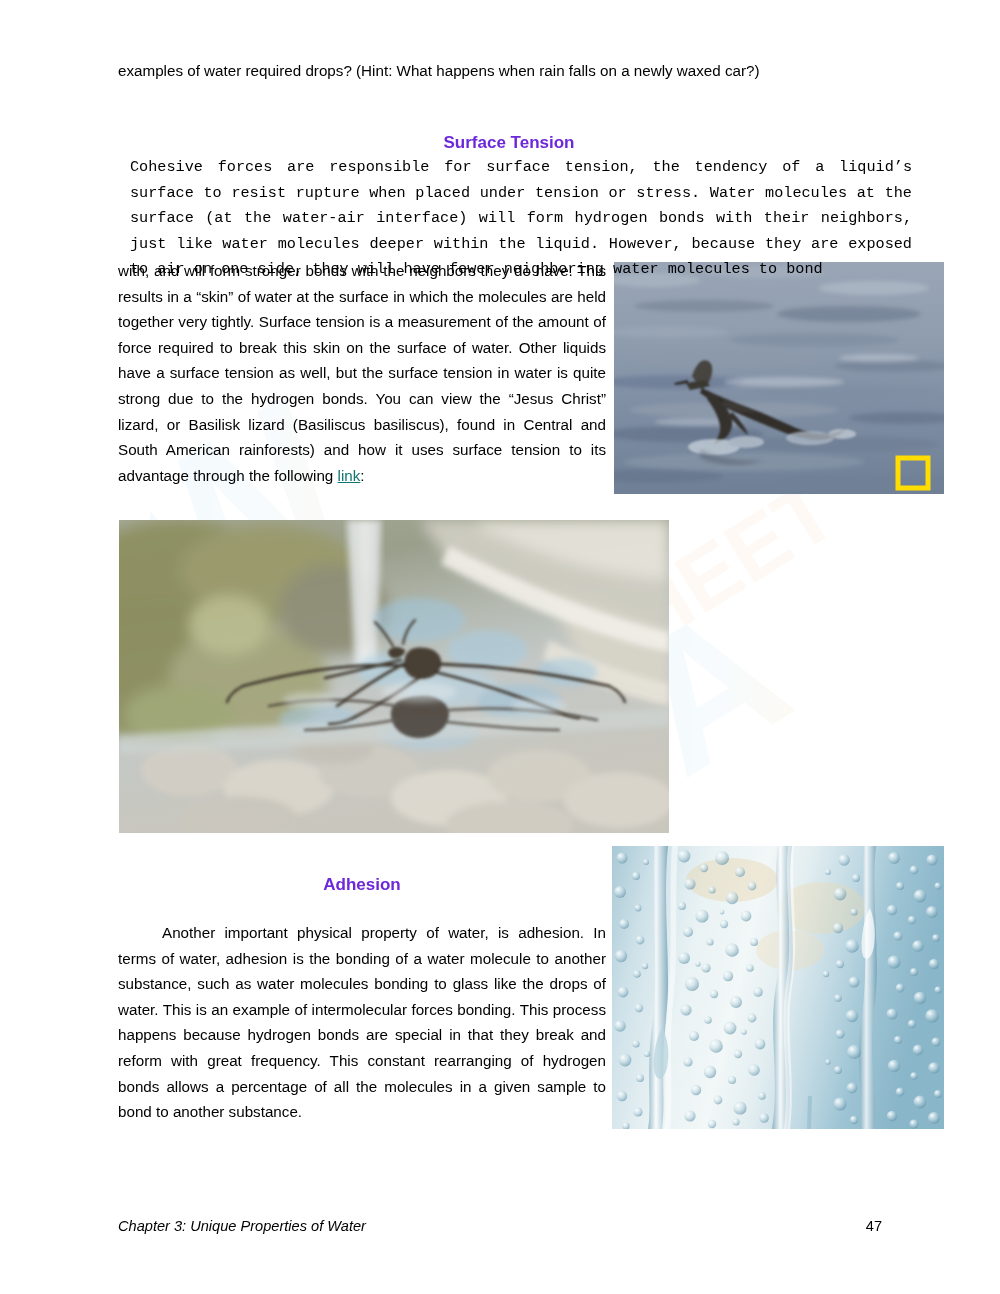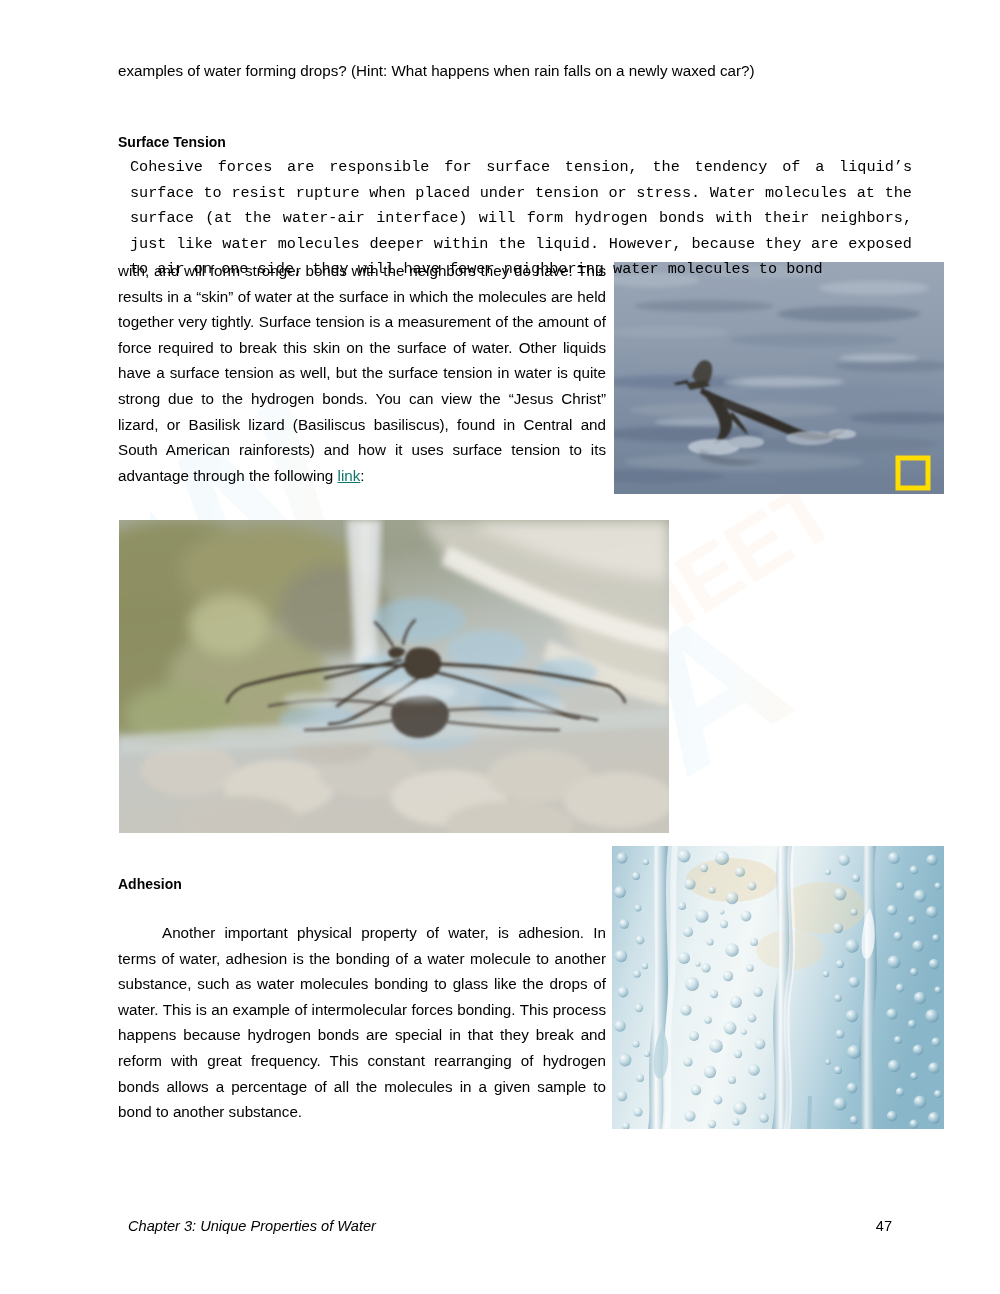--- a/index.html
+++ b/index.html
@@ -46,24 +46,25 @@
 
   .body-text {
     font-size: 15.2px;
     line-height: 25.6px;
     text-align: justify;
     color: #000;
     font-weight: 400;
   }
 
   .heading {
-    font-size: 14px;
+    font-size: 17px;
     font-weight: bold;
-    color: #000000;
+    color: #6d28d9;
     line-height: 23px;
+    text-align: center;
   }
 
   .link {
     color: #0f766e;
     text-decoration: underline;
   }
 
   
   .fig {
     position: absolute;
@@ -100,21 +101,20 @@
   .footer {
     position: absolute;
     left: 118px;
     top: 1218px;
     width: 764px;
     display: flex;
     justify-content: space-between;
     align-items: baseline;
     z-index: 3;
     font-size: 14.6px;
-    margin-left: 10px;
   }
   .footer-left { font-style: italic; }
   .footer-right { font-style: normal; }
 
   
   .block-top    { position: absolute; left: 0;   top: 58px;  width: 782px; }
   .block-st-h   { position: absolute; left: 0;   top: 131px; width: 782px; }
   .block-st-p1  { position: absolute; left: 12px;   top: 155px; width: 782px; font-family: Liberation Mono, monospace; }
   .block-st-p2  { position: absolute; left: 0;   top: 258px; width: 488px; }
   .block-ad-h   { position: absolute; left: 0;   top: 873px; width: 488px; }
@@ -508,21 +508,21 @@
         <circle cx="326" cy="248" r="4" fill="url(#drop)"></circle>
         <circle cx="280" cy="270" r="5.2" fill="url(#drop)"></circle>
         <circle cx="302" cy="278" r="4.6" fill="url(#drop)"></circle>
         <circle cx="322" cy="272" r="6" fill="url(#drop)"></circle>
       </g>
     </svg>
   </div>
 
   <div class="content">
 
-    <p class="body-text block-top">examples of water forming drops? (Hint: What happens when rain falls on a newly waxed car?)</p>
+    <p class="body-text block-top">examples of water required drops? (Hint: What happens when rain falls on a newly waxed car?)</p>
 
     <h2 class="heading block-st-h">Surface Tension</h2>
 
     <p class="body-text block-st-p1">Cohesive forces are responsible for surface tension, the tendency of a liquid’s surface to resist rupture when placed under tension or stress. Water molecules at the surface (at the water-air interface) will form hydrogen bonds with their neighbors, just like water molecules deeper within the liquid. However, because they are exposed to air on one side, they will have fewer neighboring water molecules to bond</p>
 
     <p class="body-text block-st-p2"><span>with, and will form stronger bonds with the neighbors they do have. This results in a “skin” of water at the surface in which the molecules are held together very tightly. Surface tension is a measurement of the amount of force required to break this skin on the surface of water.  Other liquids have a surface tension as well, but the surface tension in water is quite strong due to the hydrogen bonds.  You can view the “Jesus Christ” lizard, or Basilisk lizard (Basiliscus basiliscus), found in Central and South American rainforests) and how it uses surface tension to its advantage through the following </span><a class="link" href="#">link</a><span>:</span></p>
 
     <h2 class="heading block-ad-h">Adhesion</h2>
 
     <p class="body-text block-ad-p"><span class="indent"></span><span>Another important physical property of water, is adhesion. In terms of water, adhesion is the bonding of a water molecule to another substance, such as water molecules bonding to glass like the drops of water. This is an example of intermolecular forces bonding. This process happens because hydrogen bonds are special in that they break and reform with great frequency. This constant rearranging of hydrogen bonds allows a percentage of all the molecules in a given sample to bond to another substance.</span></p>

